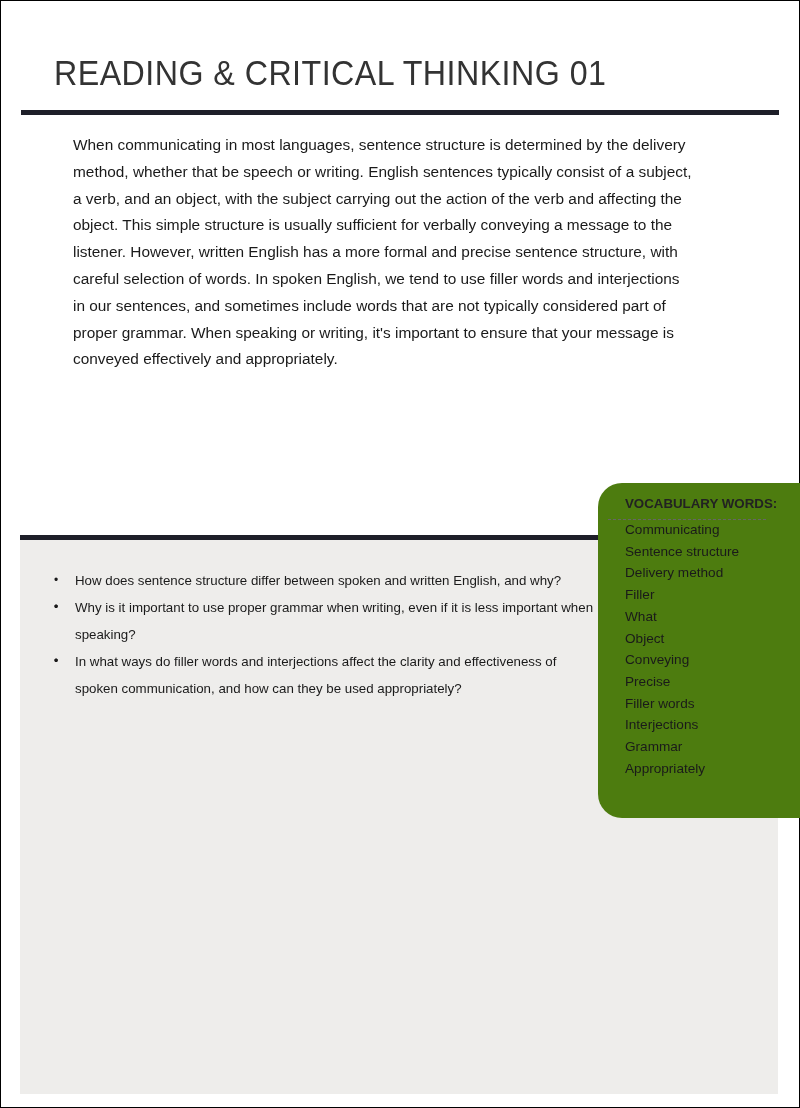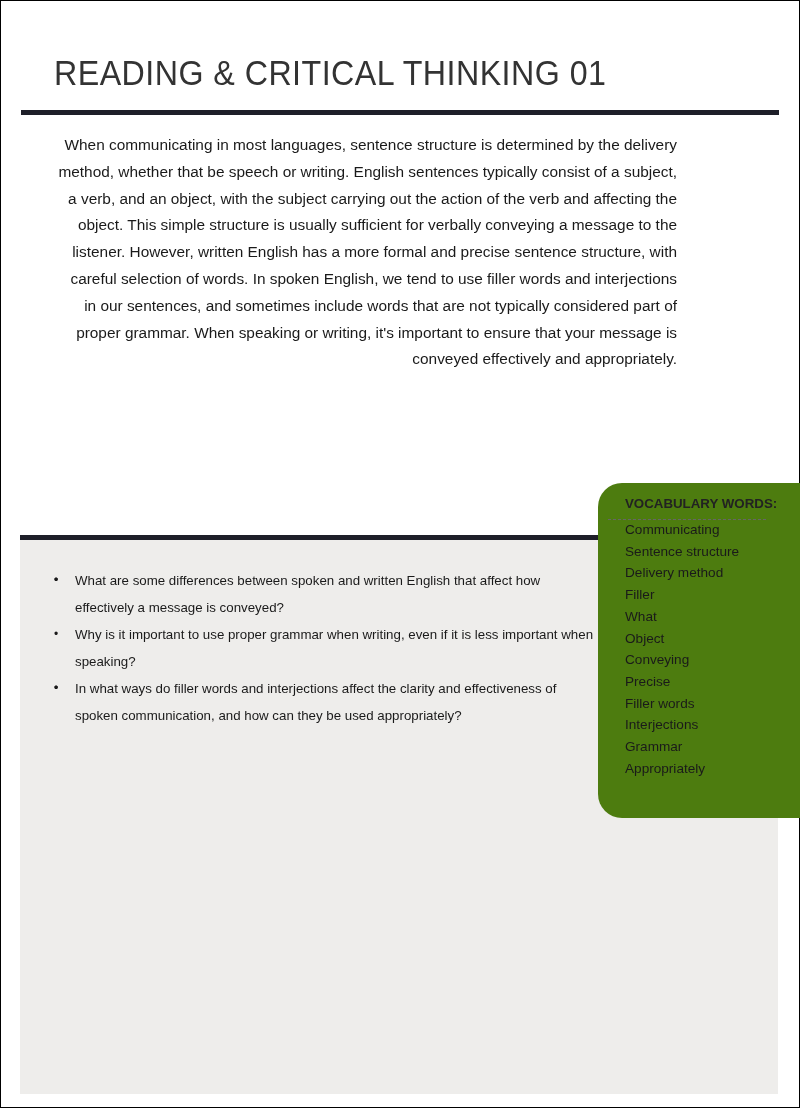--- a/index.html
+++ b/index.html
@@ -22,24 +22,24 @@
       font-size: 35px; letter-spacing: 0.5px;
       color: #333333; font-weight: normal;
       margin: 0; white-space: nowrap;
       transform: scaleX(0.92); transform-origin: left top;
     }
     .rule-top {
       position: absolute; left: 20px; top: 109px;
       width: 758px; height: 5px; background: #1e1f29;
     }
     .passage {
-      position: absolute; left: 56px; top: 131px;
+      position: absolute; left: 72px; top: 131px;
       width: 620px;
       font-size: 15.4px; line-height: 26.8px;
-      color: #1a1a1a; margin: 0; text-align: right;
+      color: #1a1a1a; margin: 0;
     }
     .questions-section {
       position: absolute; left: 20px; top: 535px;
       width: 758px; height: 559px;
       background: #eeedeb;
     }
     .rule-mid {
       position: absolute; left: 20px; top: 535px;
       width: 590px; height: 5px; background: #1e1f29;
     }
@@ -80,22 +80,22 @@
   <h1 class="title">READING &amp; CRITICAL THINKING 01</h1>
   <div class="rule-top"></div>
 
   <p class="passage">When communicating in most languages, sentence structure is determined by the delivery method, whether that be speech or writing. English sentences typically consist of a subject, a verb, and an object, with the subject carrying out the action of the verb and affecting the object. This simple structure is usually sufficient for verbally conveying a message to the listener. However, written English has a more formal and precise sentence structure, with careful selection of words. In spoken English, we tend to use filler words and interjections in our sentences, and sometimes include words that are not typically considered part of proper grammar. When speaking or writing, it's important to ensure that your message is conveyed effectively and appropriately.</p>
 </div>
 
 <div class="questions-section"></div>
 <div class="rule-mid"></div>
 
 <ul class="questions">
+  <li><span class="bullet">•</span><span>How does sentence structure differ between spoken and written English, and why?</span></li>
   <li><span class="bullet">•</span></li>
-  <li><span class="bullet">•</span><span>What are some differences between spoken and written English that affect how effectively a message is conveyed?</span></li>
   <li><span class="bullet">•</span><span>Why is it important to use proper grammar when writing, even if it is less important when speaking?</span></li>
   <li><span class="bullet">•</span></li>
   <li><span class="bullet">•</span><span>In what ways do filler words and interjections affect the clarity and effectiveness of spoken communication, and how can they be used appropriately?</span></li>
 </ul>
 
 <div class="vocab">
   <div class="vocab-title">VOCABULARY WORDS:</div>
   <div class="vocab-divider"></div>
   <ul class="vocab-list">
     <li>Communicating</li>

